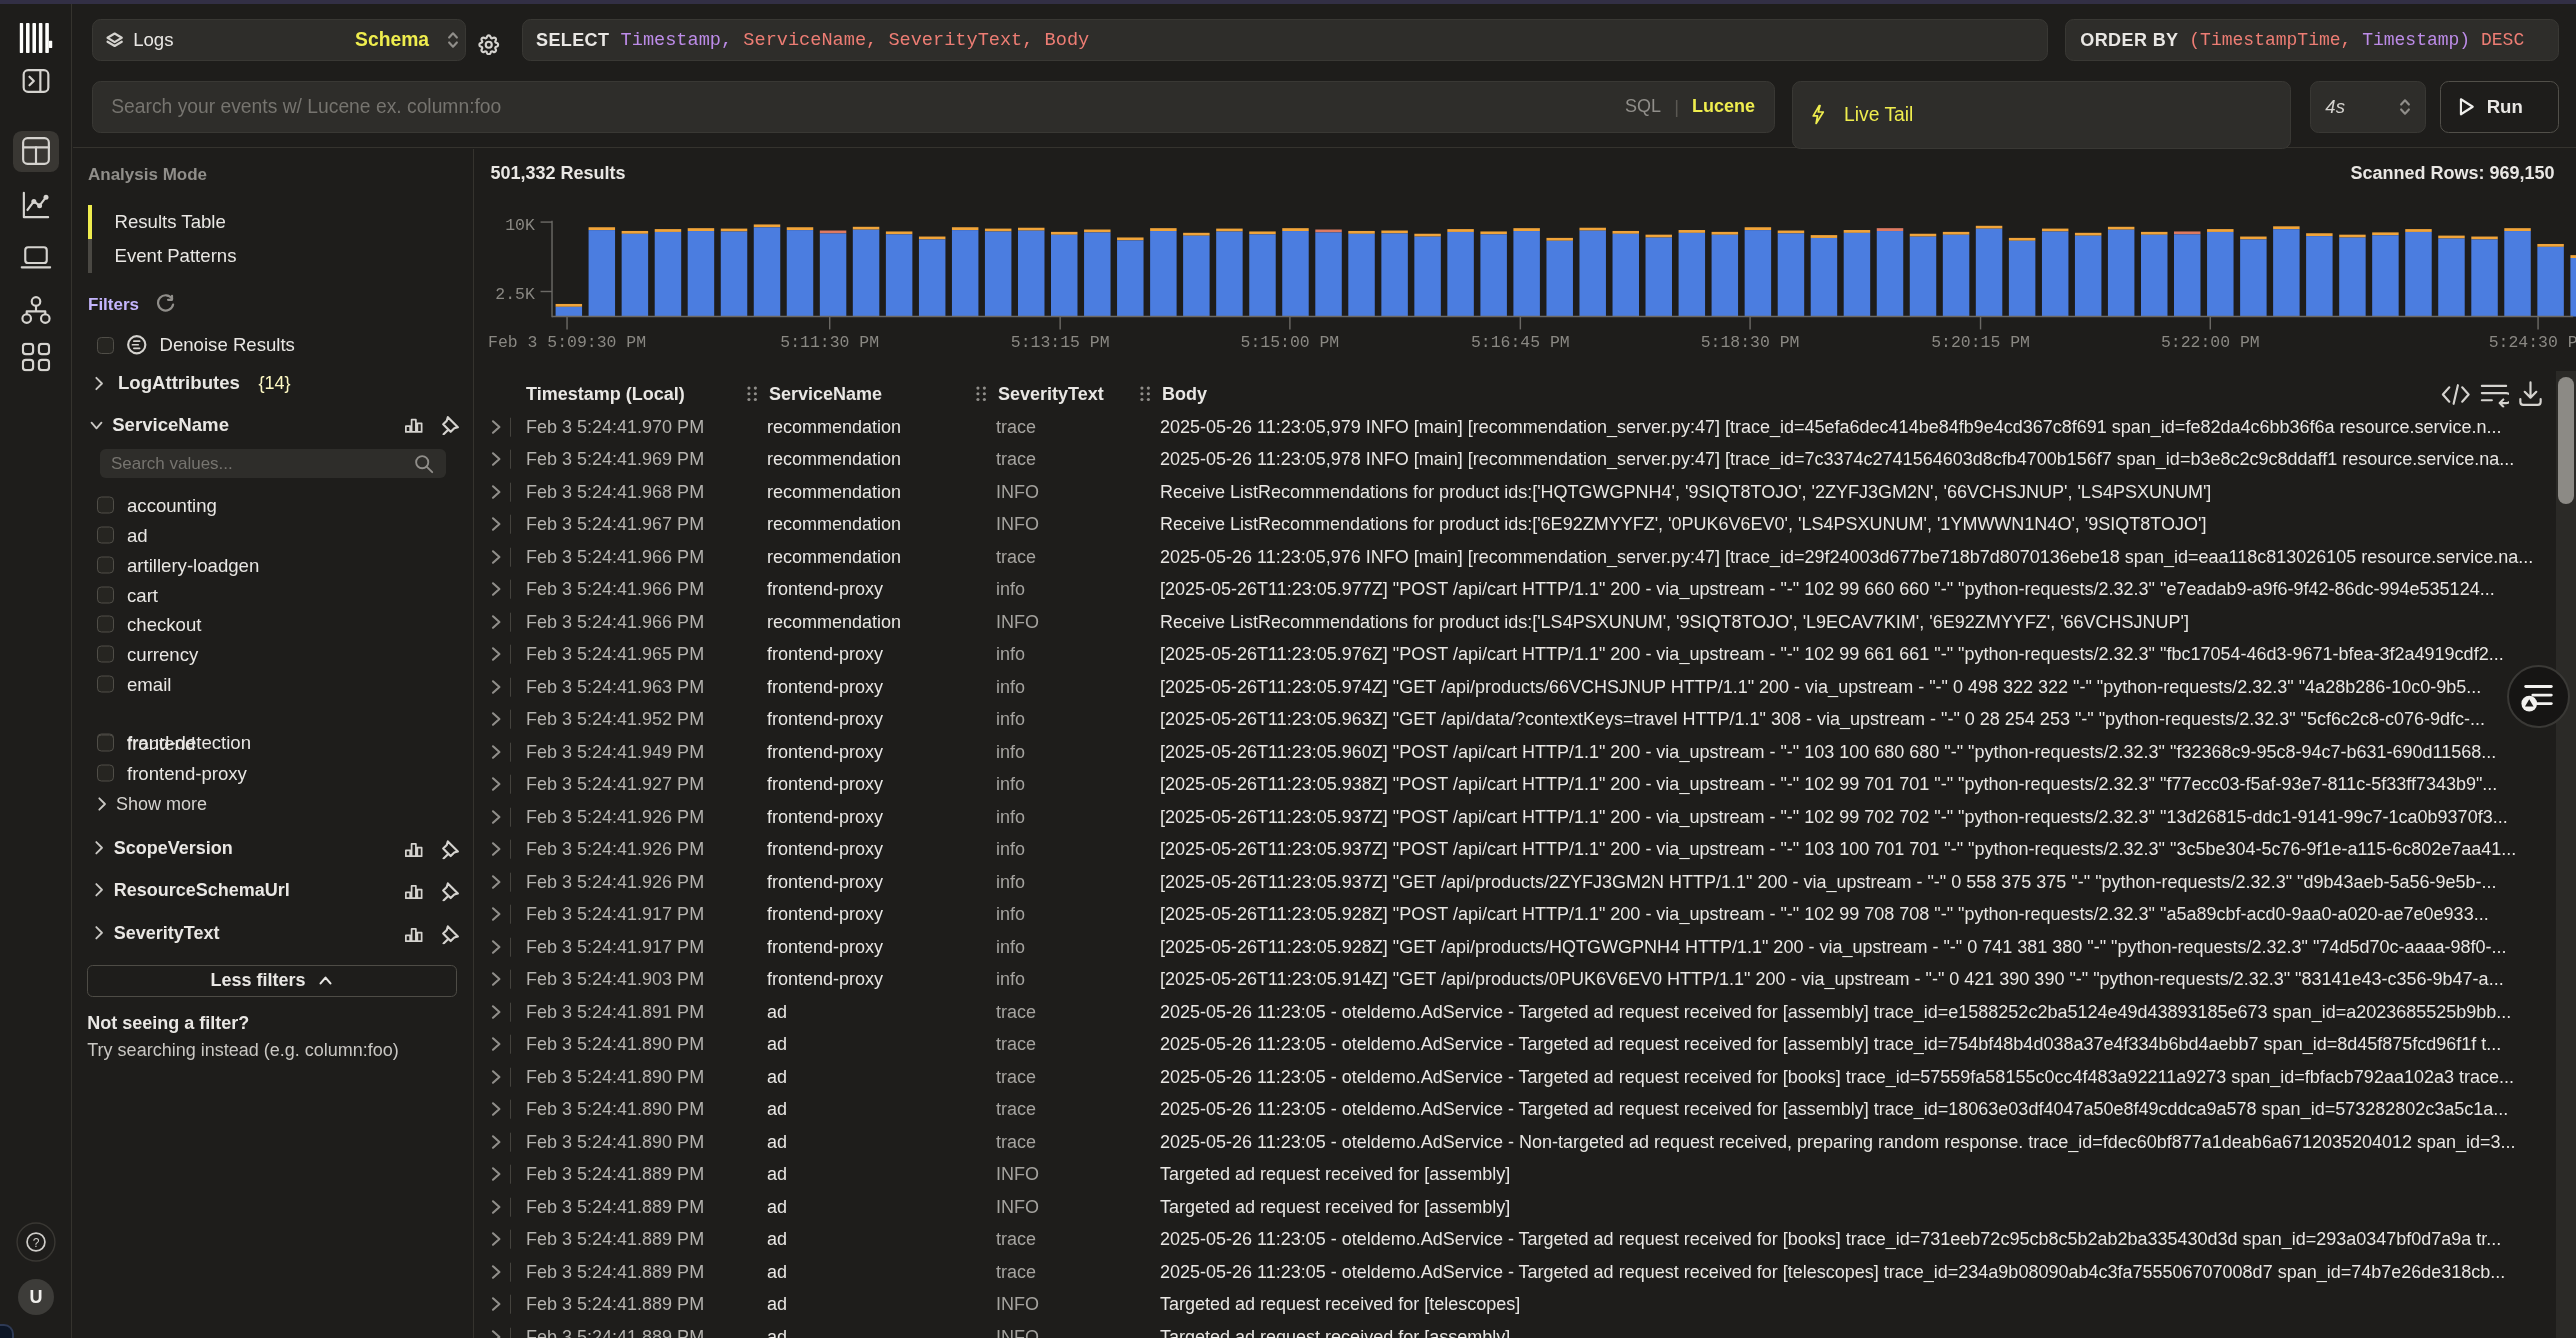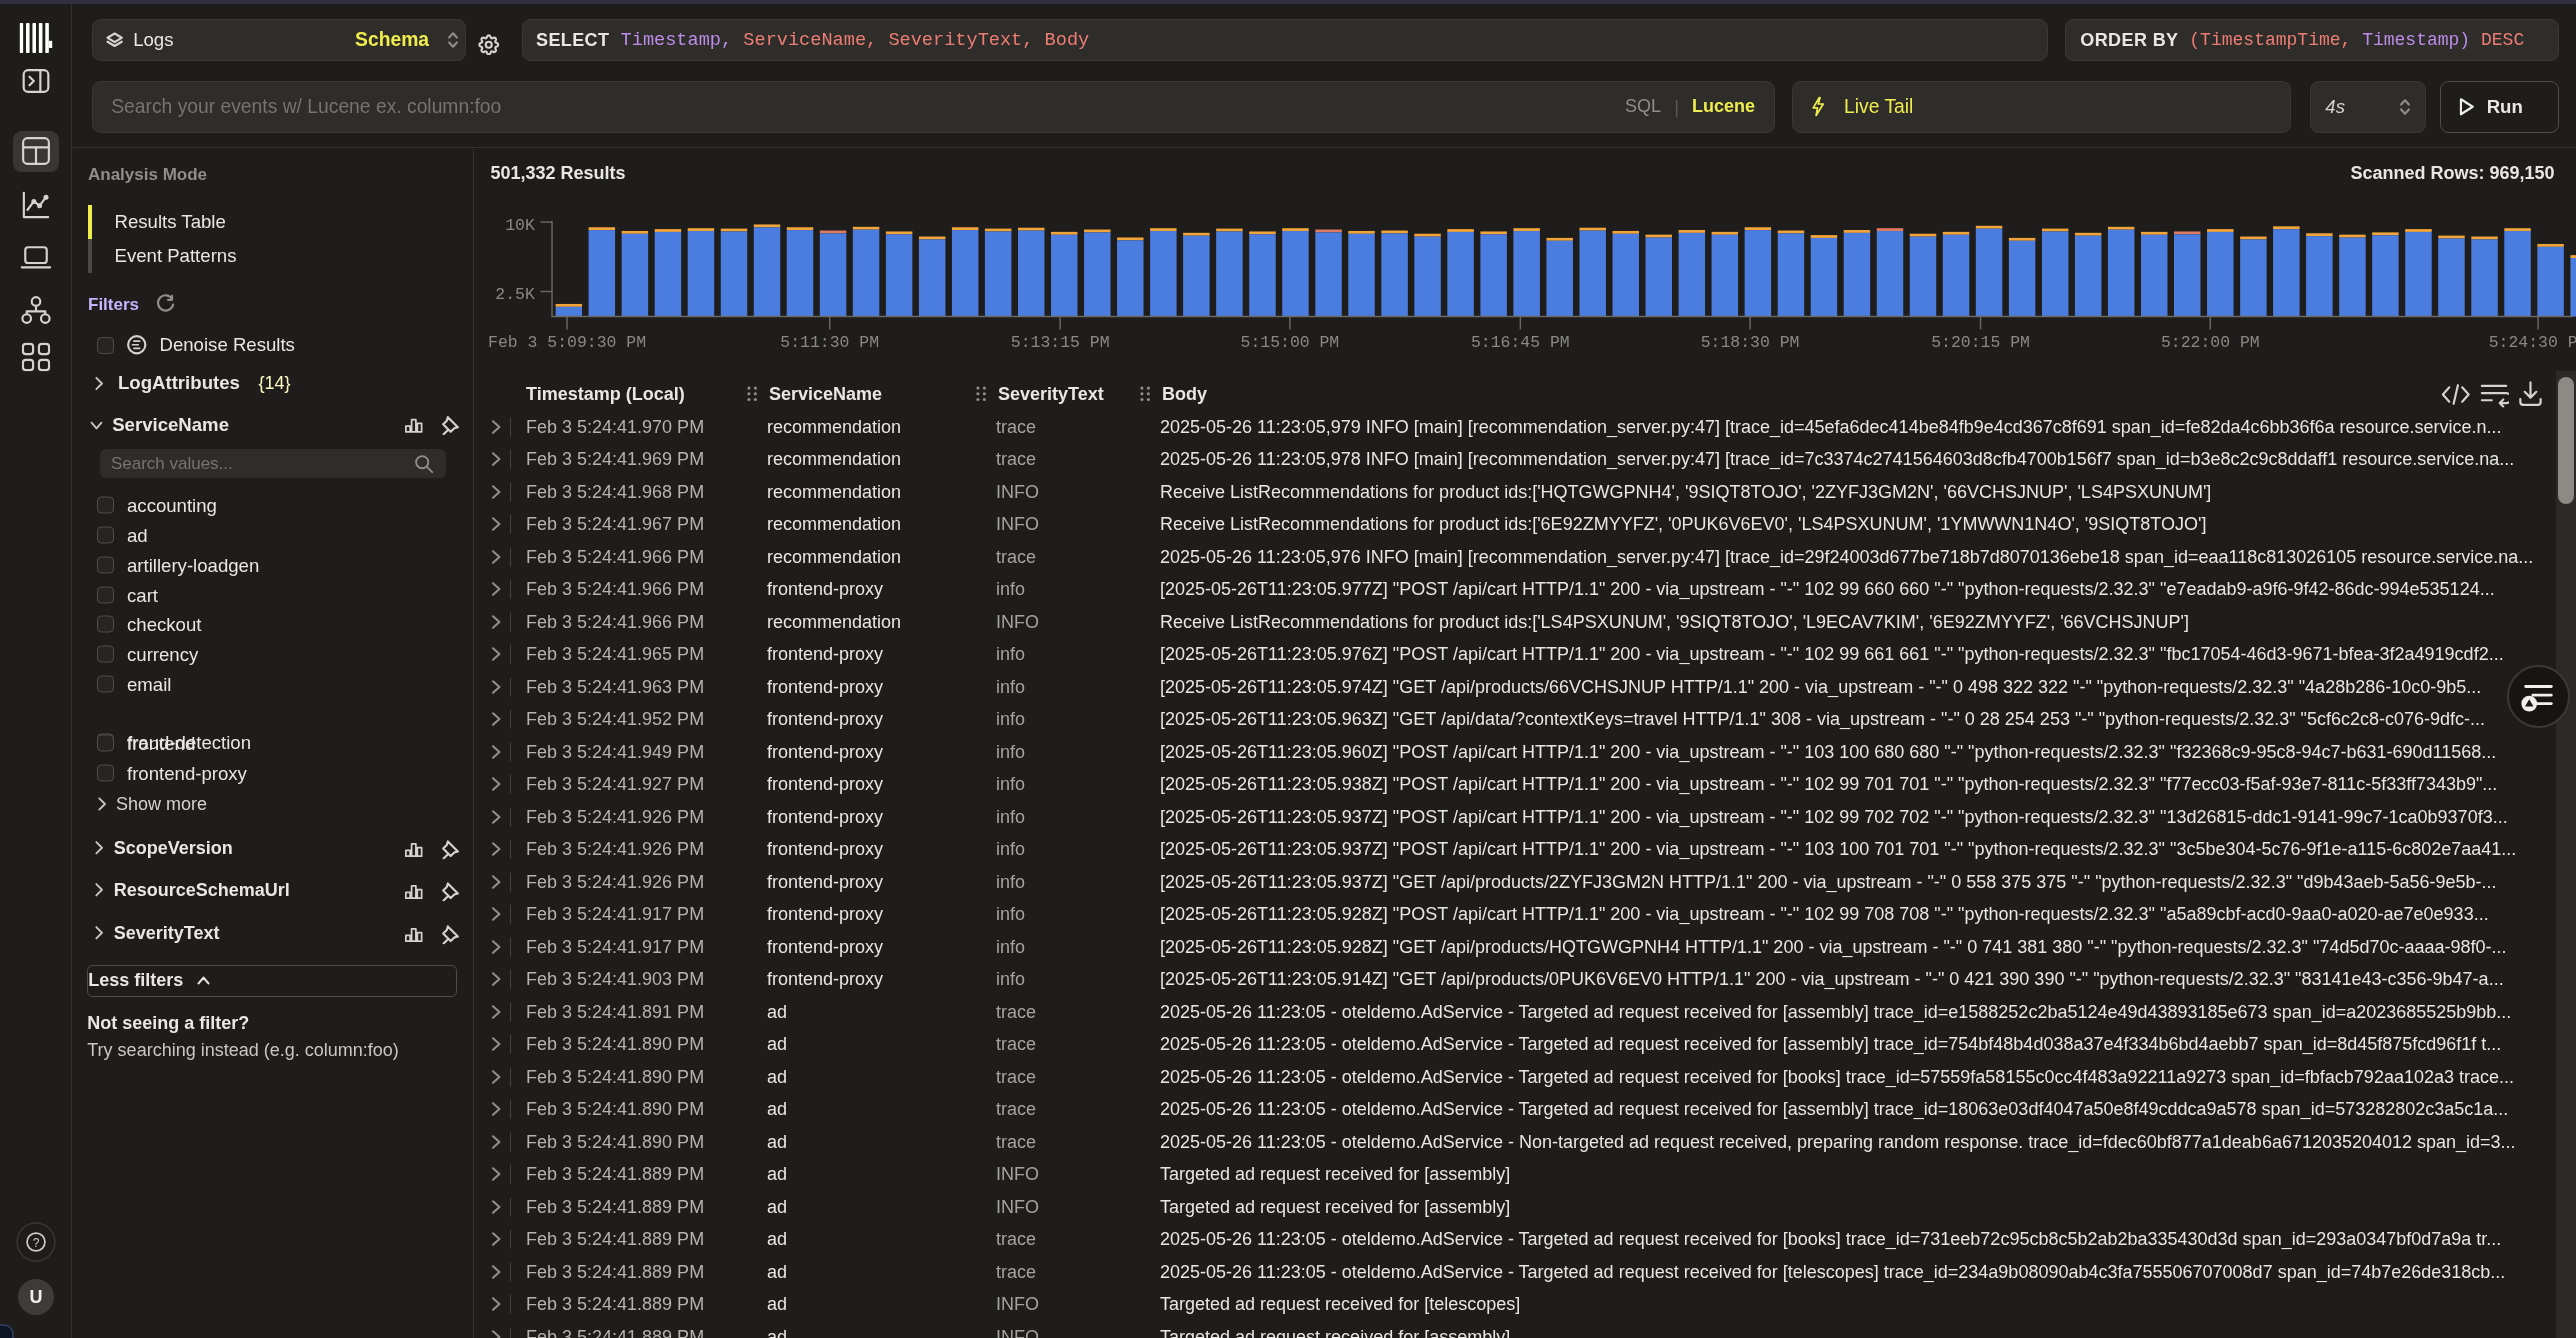--- a/index.html
+++ b/index.html
@@ -22,21 +22,21 @@
 #sqlbox b, #obbox b { font-family:"Liberation Sans",sans-serif; font-weight:bold; font-size:18px; letter-spacing:0.4px; }
 #obbox { left:1992px; top:15.7px; width:494px; height:42px; padding:0 14.3px; font-size:18px; font-family:"Liberation Mono",monospace; white-space:pre; }
 .pur { color:#bd8ce8; } .sal { color:#ed7d74; }
 
 #searchbox { left:18.6px; top:77px; width:1683px; height:52px; padding:0 18.6px; gap:15.7px; }
 #searchbox .ph { font-size:19.3px; color:#76746f; }
 #searchbox .mode { margin-left:auto; display:flex; align-items:center; gap:13px; }
 #searchbox .sql { font-size:18px; color:#908e8a; }
 #searchbox .div { color:#5a5853; font-size:18.6px; }
 #searchbox .luc { font-size:18px; font-weight:bold; color:#efed4e; }
-#livetail { left:1719px; top:77px; width:499px; height:52px; padding:0 16.5px; gap:18px; }
+#livetail { left:1719px; top:77px; width:499px; height:68px; padding:0 16.5px; gap:18px; }
 #livetail .lt { font-size:19.3px; color:#efed4e; }
 #fourS { left:2237px; top:77px; width:116px; height:52px; padding:0 14.3px; }
 #fourS .v { font-size:18.6px; color:#d5d3cf;font-style:italic; }
 #fourS .ud { margin-left:auto; display:flex; }
 #runbtn { left:2367px; top:77px; width:119px; height:52px; background:transparent; border:1.8px solid #514f49; padding:0 15.7px; gap:10px; }
 #runbtn .r { font-size:18.6px; font-weight:bold; margin-left:1.4px; }
 
 
 .ph1 { position:absolute; font-size:17px; font-weight:bold; color:#908e8a; }
 #modes { position:absolute; left:15px; top:56px; }
@@ -55,21 +55,21 @@
 #svchead .ficons { margin-left:auto; display:flex; gap:15.7px; align-items:center; }
 #svcsearch { position:absolute; left:26.5px; top:300px; width:346px; height:29px; background:#2e2d2a; border-radius:5.7px; display:flex; align-items:center; padding:0 11.4px; }
 #svcsearch .ph { font-size:17px; color:#76746f; }
 #svcsearch svg { margin-left:auto; }
 .svcrow { position:absolute; left:24px; height:29px; display:flex; align-items:center; gap:13px; transform:translateY(-50%); }
 .svclab { font-size:18.6px; color:#e9e7e4; }
 #showmore { position:absolute; left:21.5px; top:655px; transform:translateY(-50%); display:flex; align-items:center; gap:7.2px; font-size:18px; color:#d5d3cf; }
 .fieldrow { position:absolute; left:19.3px; width:368px; display:flex; align-items:center; gap:7.2px; transform:translateY(-50%); }
 .fieldrow .fname { font-size:18px; font-weight:bold; color:#e9e7e4; }
 .fieldrow .ficons { margin-left:auto; display:flex; gap:15.7px; align-items:center; }
-#lessbtn { position:absolute; left:14.3px; top:816px; width:370px; height:31.5px; border:1.8px solid #4e4c46; border-radius:5.7px; display:flex; align-items:center; justify-content:flex-start; gap:11.4px; font-size:18px; font-weight:bold; color:#e9e7e4; }
+#lessbtn { position:absolute; left:14.3px; top:816px; width:370px; height:31.5px; border:1.8px solid #4e4c46; border-radius:5.7px; display:flex; align-items:center; justify-content:center; gap:11.4px; font-size:18px; font-weight:bold; color:#e9e7e4; }
 #nofilter1 { position:absolute; left:14.3px; top:864px; font-size:18px; font-weight:bold; color:#e9e7e4; }
 #nofilter2 { position:absolute; left:14.3px; top:891px; font-size:18px; color:#c9c7c3; }
 
 
 #results { position:absolute; left:16.5px; top:13.6px; font-size:18px; font-weight:bold; color:#e9e7e4; }
 #scanned { position:absolute; right:21.5px; top:13.6px; font-size:18px; font-weight:bold; color:#e9e7e4; }
 #chart { position:absolute; left:0; top:0; }
 #thead { position:absolute; left:0; top:228px; width:2102px; height:34px; }
 .hc { position:absolute; top:50%; transform:translateY(-50%); font-size:18px; font-weight:bold; color:#e9e7e4; white-space:nowrap; display:flex; align-items:center; gap:10px; }
 #ticons { position:absolute; right:31px; top:50%; transform:translateY(-50%); display:flex; gap:7.2px; align-items:center; }

